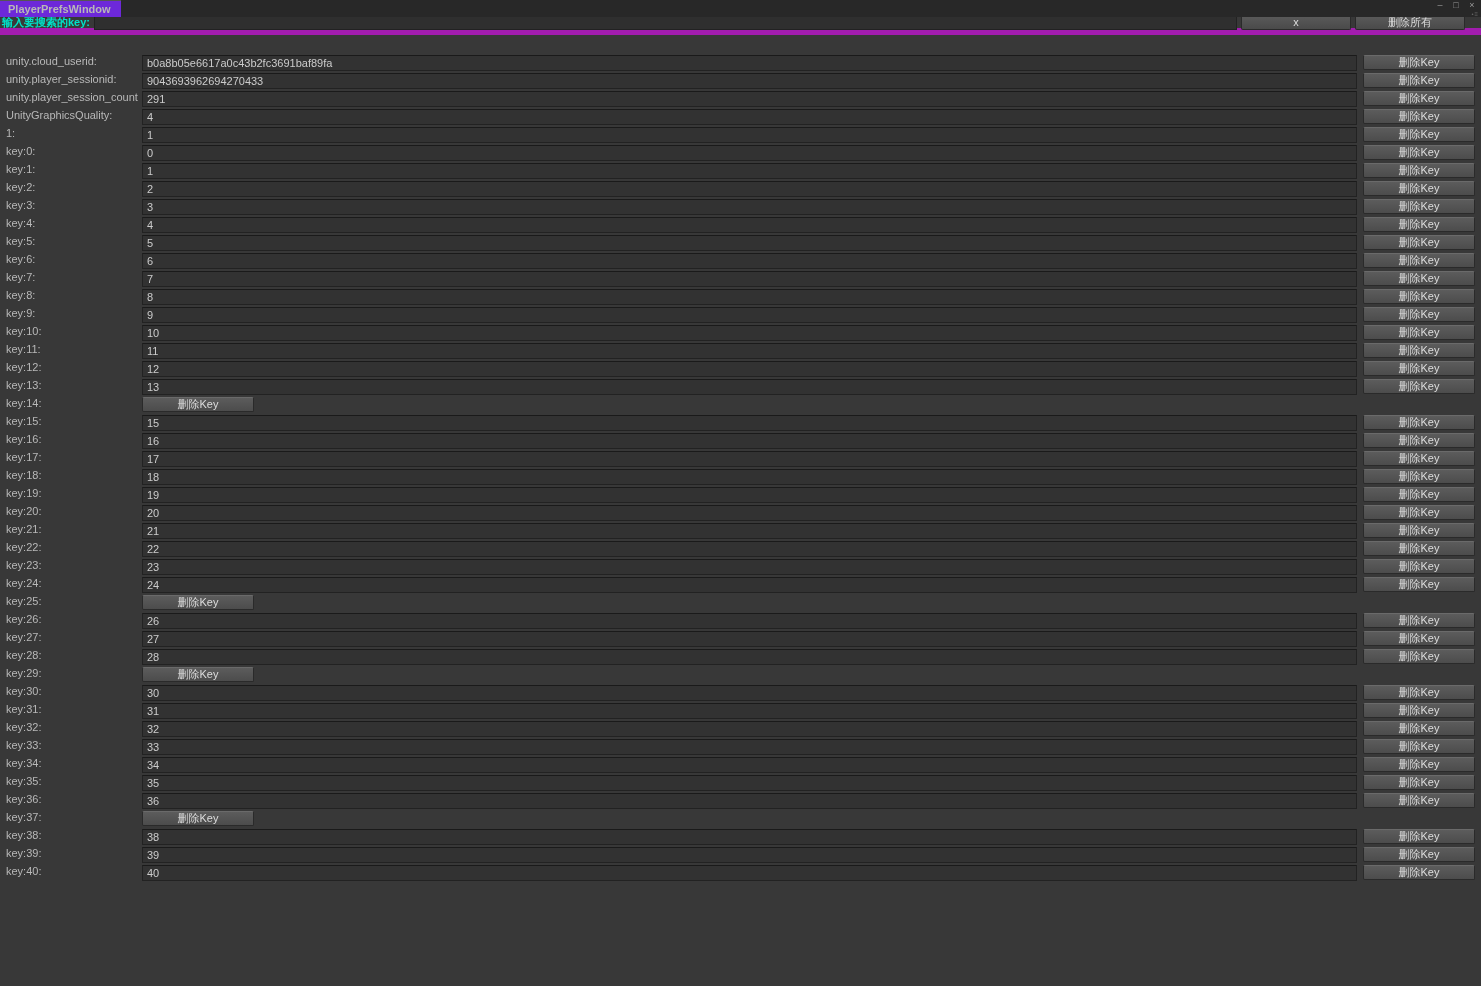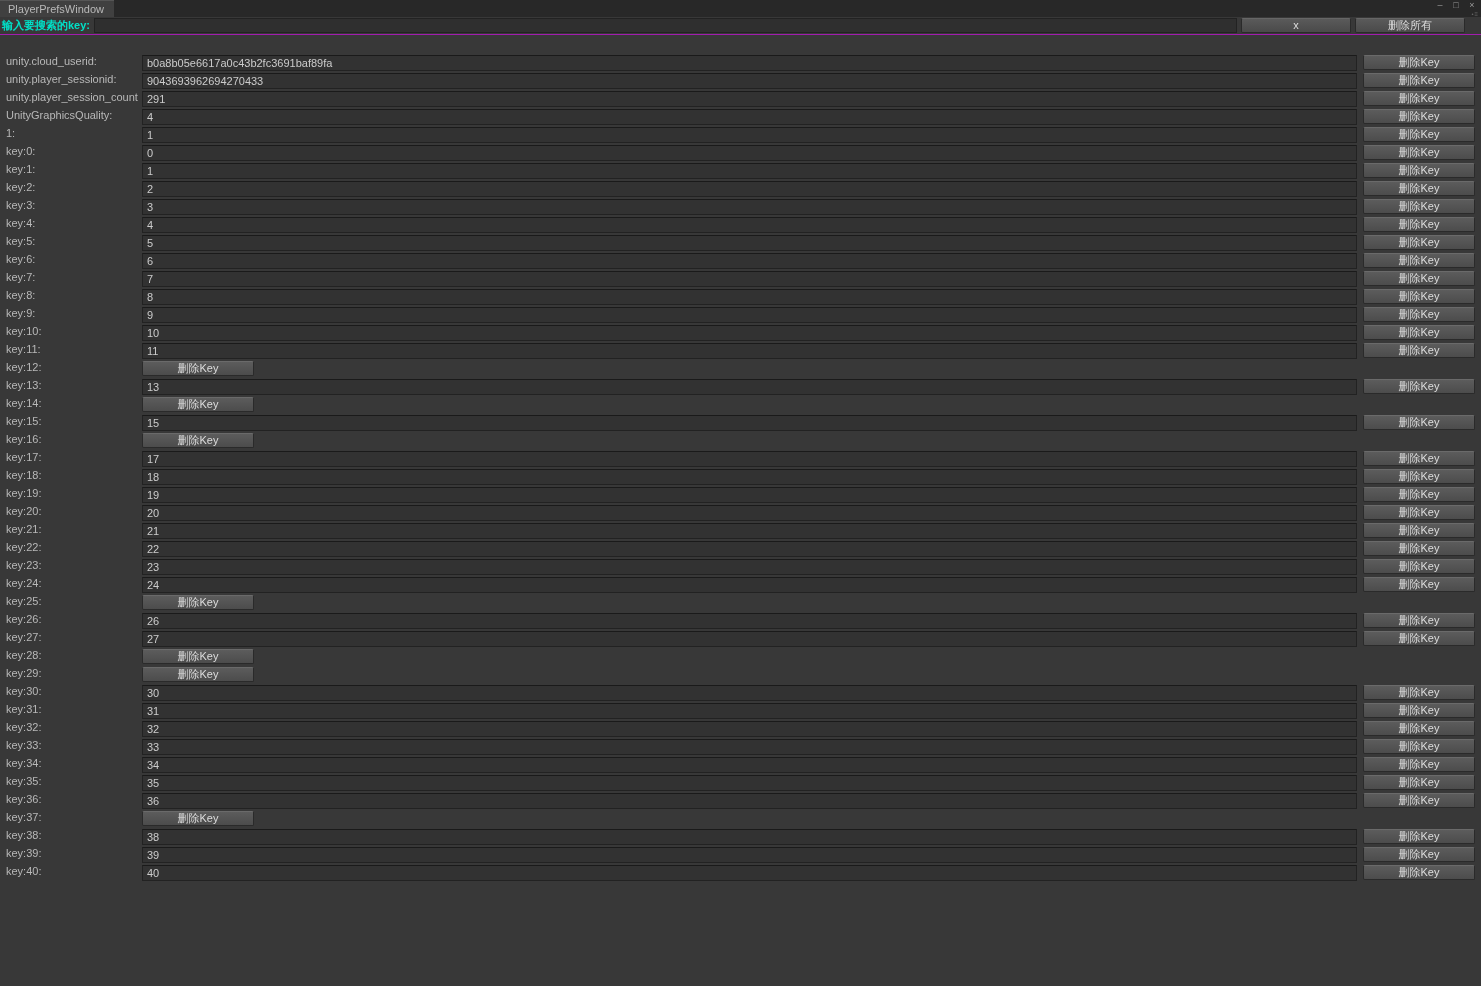--- a/index.html
+++ b/index.html
@@ -1,26 +1,26 @@
 <!DOCTYPE html>
 <html><head>
 <meta charset="utf-8">
 <style>
 * { margin:0; padding:0; box-sizing:border-box; font-family:Arial,"Microsoft YaHei",sans-serif; font-size:11px; }
 body { background:#383838; color:#b8b8b8; width:1481px; height:986px; overflow:hidden; }
 
 
 .titlebar { height:17px; background:#282828; position:relative; }
-.tab { display:inline-block; background:#404040; color:#b8b8b8; padding:2px 10px 2px 8px; height:17px; line-height:13px; border-top:1px solid #555; }
+.tab { display:inline-block; background:#6d28d9; color:#b8b8b8; padding:2px 10px 2px 8px; height:17px; line-height:13px; border-top:1px solid #555;font-weight:bold; }
 .winctrls { position:absolute; right:2px; top:1px; display:flex; gap:2px; }
 .wc { width:14px; height:10px; color:#999; font-size:9px; text-align:center; line-height:9px; cursor:pointer; }
 .dragdots { position:absolute; right:2px; top:11px; color:#666; font-size:6px; letter-spacing:1px; }
 
 
-.searchrow { display:flex; align-items:center; height:18px; background:#383838; border-bottom:1px solid #a21caf; }
+.searchrow { display:flex; align-items:center; height:18px; background:#383838; border-bottom:7px solid #a21caf; }
 .searchlabel { color:#00e0c7; font-weight:bold; padding-left:2px; white-space:nowrap; }
 .searchinput { flex:1; height:15px; margin:0 4px; background:#2f2f2f; border:1px solid #222; color:#ccc; padding:0 4px; }
 .btn { height:15px; background:linear-gradient(#5a5a5a,#4a4a4a); border:1px solid #2a2a2a; border-top-color:#666; color:#ddd; text-align:center; line-height:12px; cursor:pointer; border-radius:2px; }
 .btn-x { width:110px; margin-right:4px; }
 .btn-delall { width:110px; margin-right:16px; }
 
 
 .main { height:951px; overflow-y:scroll; padding:20px 6px 4px 4px; }
 .main::-webkit-scrollbar { width:14px; }
 .main::-webkit-scrollbar-track { background:#383838; }
@@ -132,38 +132,40 @@
       <input class="valinput" value="10" style="">
       <div class="delbtn">删除Key</div>
     </div>
     <div class="row">
       <div class="keylabel">key:11:</div>
       <input class="valinput" value="11" style="">
       <div class="delbtn">删除Key</div>
     </div>
     <div class="row">
       <div class="keylabel">key:12:</div>
+      <input class="valinput" value="12" style="">
       <div class="delbtn">删除Key</div>
     </div>
     <div class="row">
       <div class="keylabel">key:13:</div>
       <input class="valinput" value="13" style="">
       <div class="delbtn">删除Key</div>
     </div>
     <div class="row">
       <div class="keylabel">key:14:</div>
       <div class="delbtn">删除Key</div>
     </div>
     <div class="row">
       <div class="keylabel">key:15:</div>
       <input class="valinput" value="15" style="">
       <div class="delbtn">删除Key</div>
     </div>
     <div class="row">
       <div class="keylabel">key:16:</div>
+      <input class="valinput" value="16" style="">
       <div class="delbtn">删除Key</div>
     </div>
     <div class="row">
       <div class="keylabel">key:17:</div>
       <input class="valinput" value="17" style="">
       <div class="delbtn">删除Key</div>
     </div>
     <div class="row">
       <div class="keylabel">key:18:</div>
       <input class="valinput" value="18" style="">
@@ -208,20 +210,21 @@
       <input class="valinput" value="26" style="">
       <div class="delbtn">删除Key</div>
     </div>
     <div class="row">
       <div class="keylabel">key:27:</div>
       <input class="valinput" value="27" style="">
       <div class="delbtn">删除Key</div>
     </div>
     <div class="row">
       <div class="keylabel">key:28:</div>
+      <input class="valinput" value="28" style="">
       <div class="delbtn">删除Key</div>
     </div>
     <div class="row">
       <div class="keylabel">key:29:</div>
       <div class="delbtn">删除Key</div>
     </div>
     <div class="row">
       <div class="keylabel">key:30:</div>
       <input class="valinput" value="30" style="">
       <div class="delbtn">删除Key</div>

